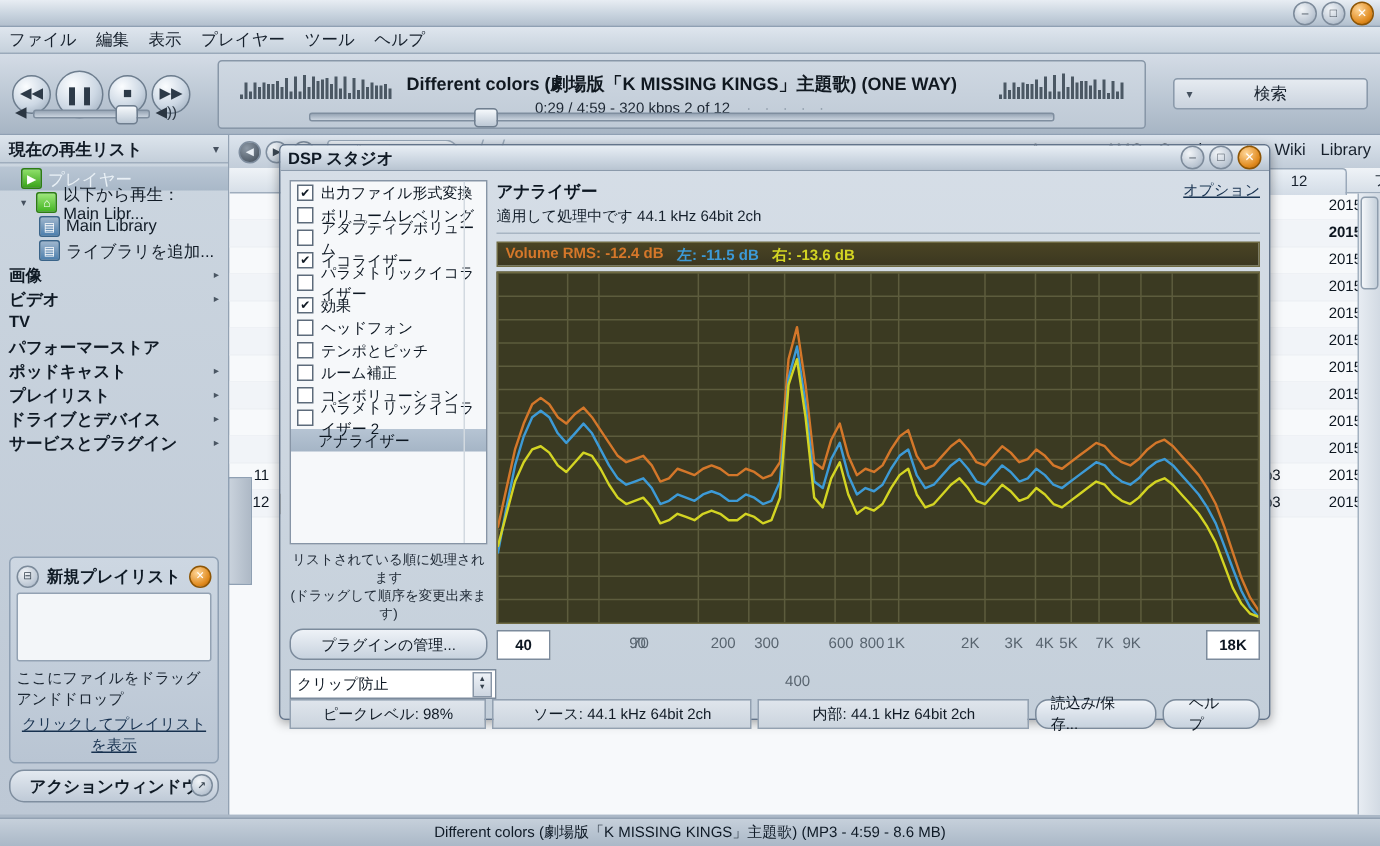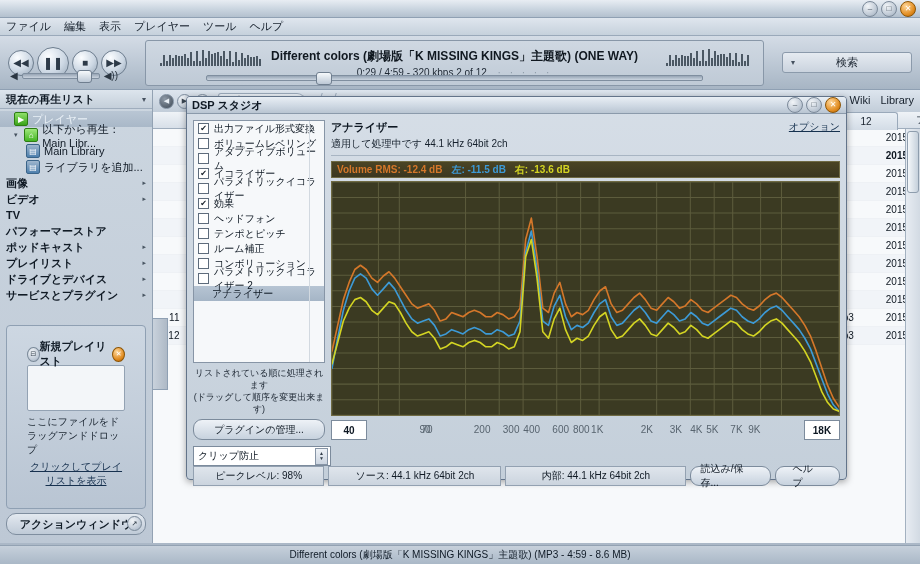--- a/index.html
+++ b/index.html
@@ -87,21 +87,21 @@
   .ico{width:12px;height:12px;border-radius:2px;display:inline-flex;
     align-items:center;justify-content:center;font-size:8px;color:#fff;flex:none;}
   .ico.play{background:linear-gradient(#8fe06a,#3aa31a);border:1px solid #2d7d12;}
   .ico.home{background:linear-gradient(#9fe87c,#44b523);border:1px solid #2d7d12;}
   .ico.lib{background:linear-gradient(#9fb6cd,#4d7fad);border:1px solid #3a6489;}
   .tw{font-size:7px;color:#45515f;width:8px;display:inline-block;}
   .indent1{padding-left:14px;}
   .indent2{padding-left:26px;}
 
   .pl-panel{margin:6px 6px 4px;border:1px solid #8fa0b3;border-radius:4px;
-    background:linear-gradient(#cdd7e2,#b9c5d3);padding:20px;}
+    background:linear-gradient(#cdd7e2,#b9c5d3);padding:4px;}
   .pl-head{display:flex;align-items:center;justify-content:space-between;height:16px;}
   .pl-title{font-size:11px;font-weight:bold;color:#101b26;}
   .minibtn{width:13px;height:13px;border-radius:50%;border:1px solid #7b8a9a;
     background:radial-gradient(circle at 35% 30%,#f2f5f8,#bcc7d4 70%,#93a1b1);
     font-size:7px;display:flex;align-items:center;justify-content:center;color:#3c4854;}
   .minibtn.x{background:radial-gradient(circle at 35% 30%,#ffd79a,#e08a1e 65%,#a85c06);
     border-color:#8d5505;color:#fff;}
   .pl-drop{height:44px;margin:3px 0;background:#f3f6f9;border:1px solid #93a2b3;border-radius:2px;}
   .pl-hint{font-size:10px;color:#1a2531;margin:4px 0 3px;}
   .pl-link{text-align:center;font-size:10px;color:#17314f;text-decoration:underline;}
@@ -861,21 +861,21 @@
             </svg>
         </div>
 
         <div class="freqrow">
           <div class="freqbox">40</div>
           <div class="freqticks" id="freqTicks">
               <span style="left: 9.16014%; margin-left: 20px;">70</span>
               <span style="left: 13.2738%;">90</span>
               <span style="left: 26.3443%;">200</span>
               <span style="left: 32.9812%;">300</span>
-              <span style="left: 37.6902%;">400</span>
+              <span style="left: 37.6902%; margin-top: 25px;">400</span>
               <span style="left: 44.3271%;">600</span>
               <span style="left: 49.036%;">800</span>
               <span style="left: 52.6886%;">1K</span>
               <span style="left: 64.0344%;">2K</span>
               <span style="left: 70.6714%;">3K</span>
               <span style="left: 75.3803%;">4K</span>
               <span style="left: 79.0329%;">5K</span>
               <span style="left: 84.5405%;">7K</span>
               <span style="left: 88.6541%;">9K</span>
             </div>

